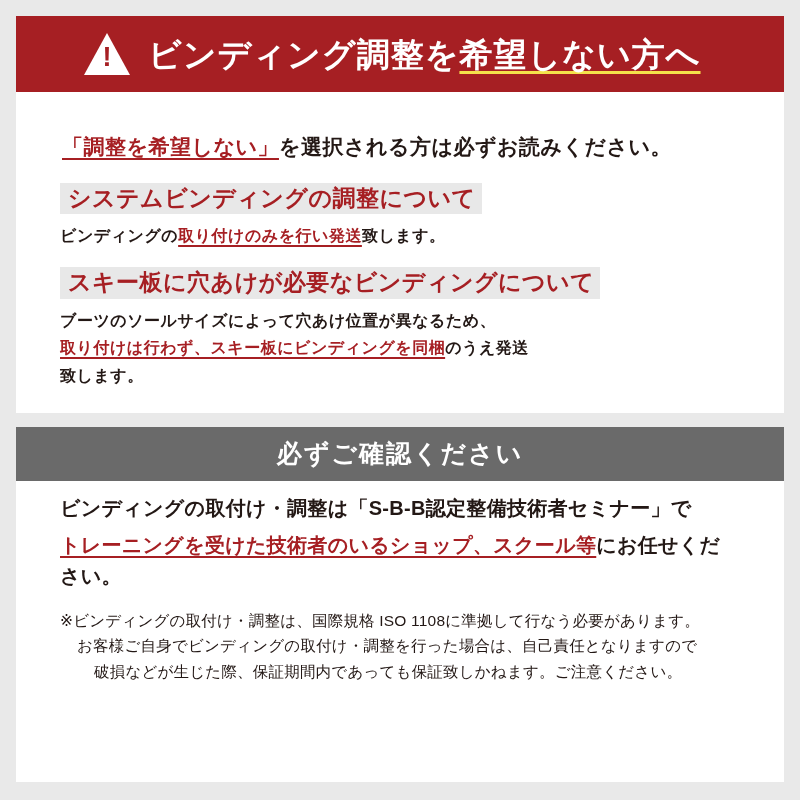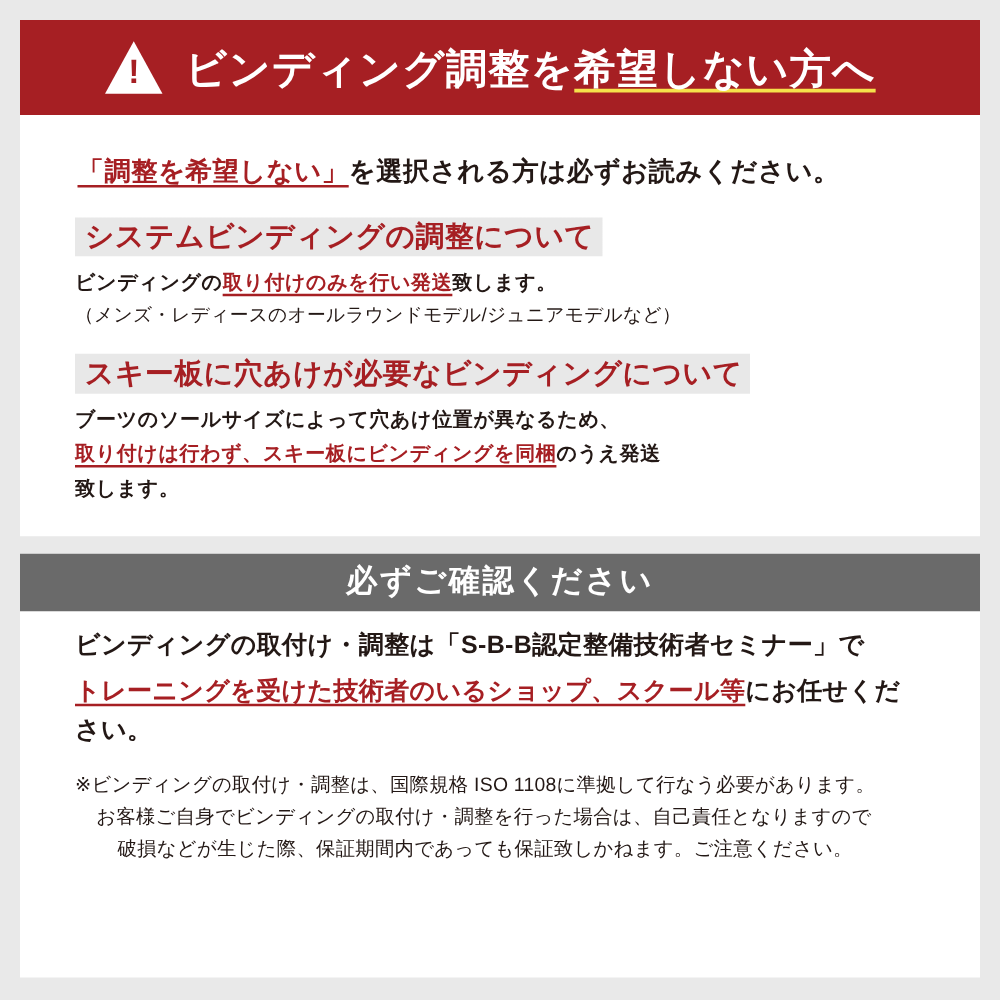--- a/index.html
+++ b/index.html
@@ -86,21 +86,21 @@
   }
 
   .p1-body {
     padding: 22px 34px 0 34px;
   }
 
   .lead {
     font-size: 21px;
     font-weight: bold;
     line-height: 1.5;
-    margin: 8px 0 20px 12px;
+    margin: 17px 0 20px 12px;
     letter-spacing: 0.5px;
   }
   .lead .uline {
     color: #a61f23;
     text-decoration: underline;
     text-decoration-color: #a61f23;
     text-decoration-thickness: 2px;
     text-underline-offset: 4px;
   }
 
@@ -140,21 +140,21 @@
   .blk2 .note { margin-bottom: 4px; }
 
   
   .panel-bottom {
     flex: 1 1 auto;
     display: flex;
     flex-direction: column;
   }
   .grey-bar {
     background: #6a6a6a;
-    height: 46px;
+    height: 54px;
     display: flex;
     align-items: center;
     justify-content: center;
   }
   .grey-bar-text {
     color: #ffffff;
     font-size: 25px;
     font-weight: bold;
     letter-spacing: 2px;
     line-height: 1;
@@ -207,21 +207,20 @@
 
       <div class="lead">
         <span class="uline">「調整を希望しない」</span><span>を選択される方は必ずお読みください。</span>
       </div>
 
       <div class="blk">
         <div class="sub-head">システムビンディングの調整について</div>
         <div class="line">
           <span>ビンディングの</span><span class="hl">取り付けのみを行い発送</span><span>致します。</span>
         </div>
-        <div class="note">（メンズ・レディースのオールラウンドモデル/ジュニアモデルなど）</div>
       </div>
 
       <div class="blk blk2">
         <div class="sub-head">スキー板に穴あけが必要なビンディングについて</div>
         <div class="line">ブーツのソールサイズによって穴あけ位置が異なるため、</div>
         <div class="line">
           <span class="hl">取り付けは行わず、スキー板にビンディングを同梱</span><span>のうえ発送</span>
         </div>
         <div class="line">致します。</div>
       </div>

